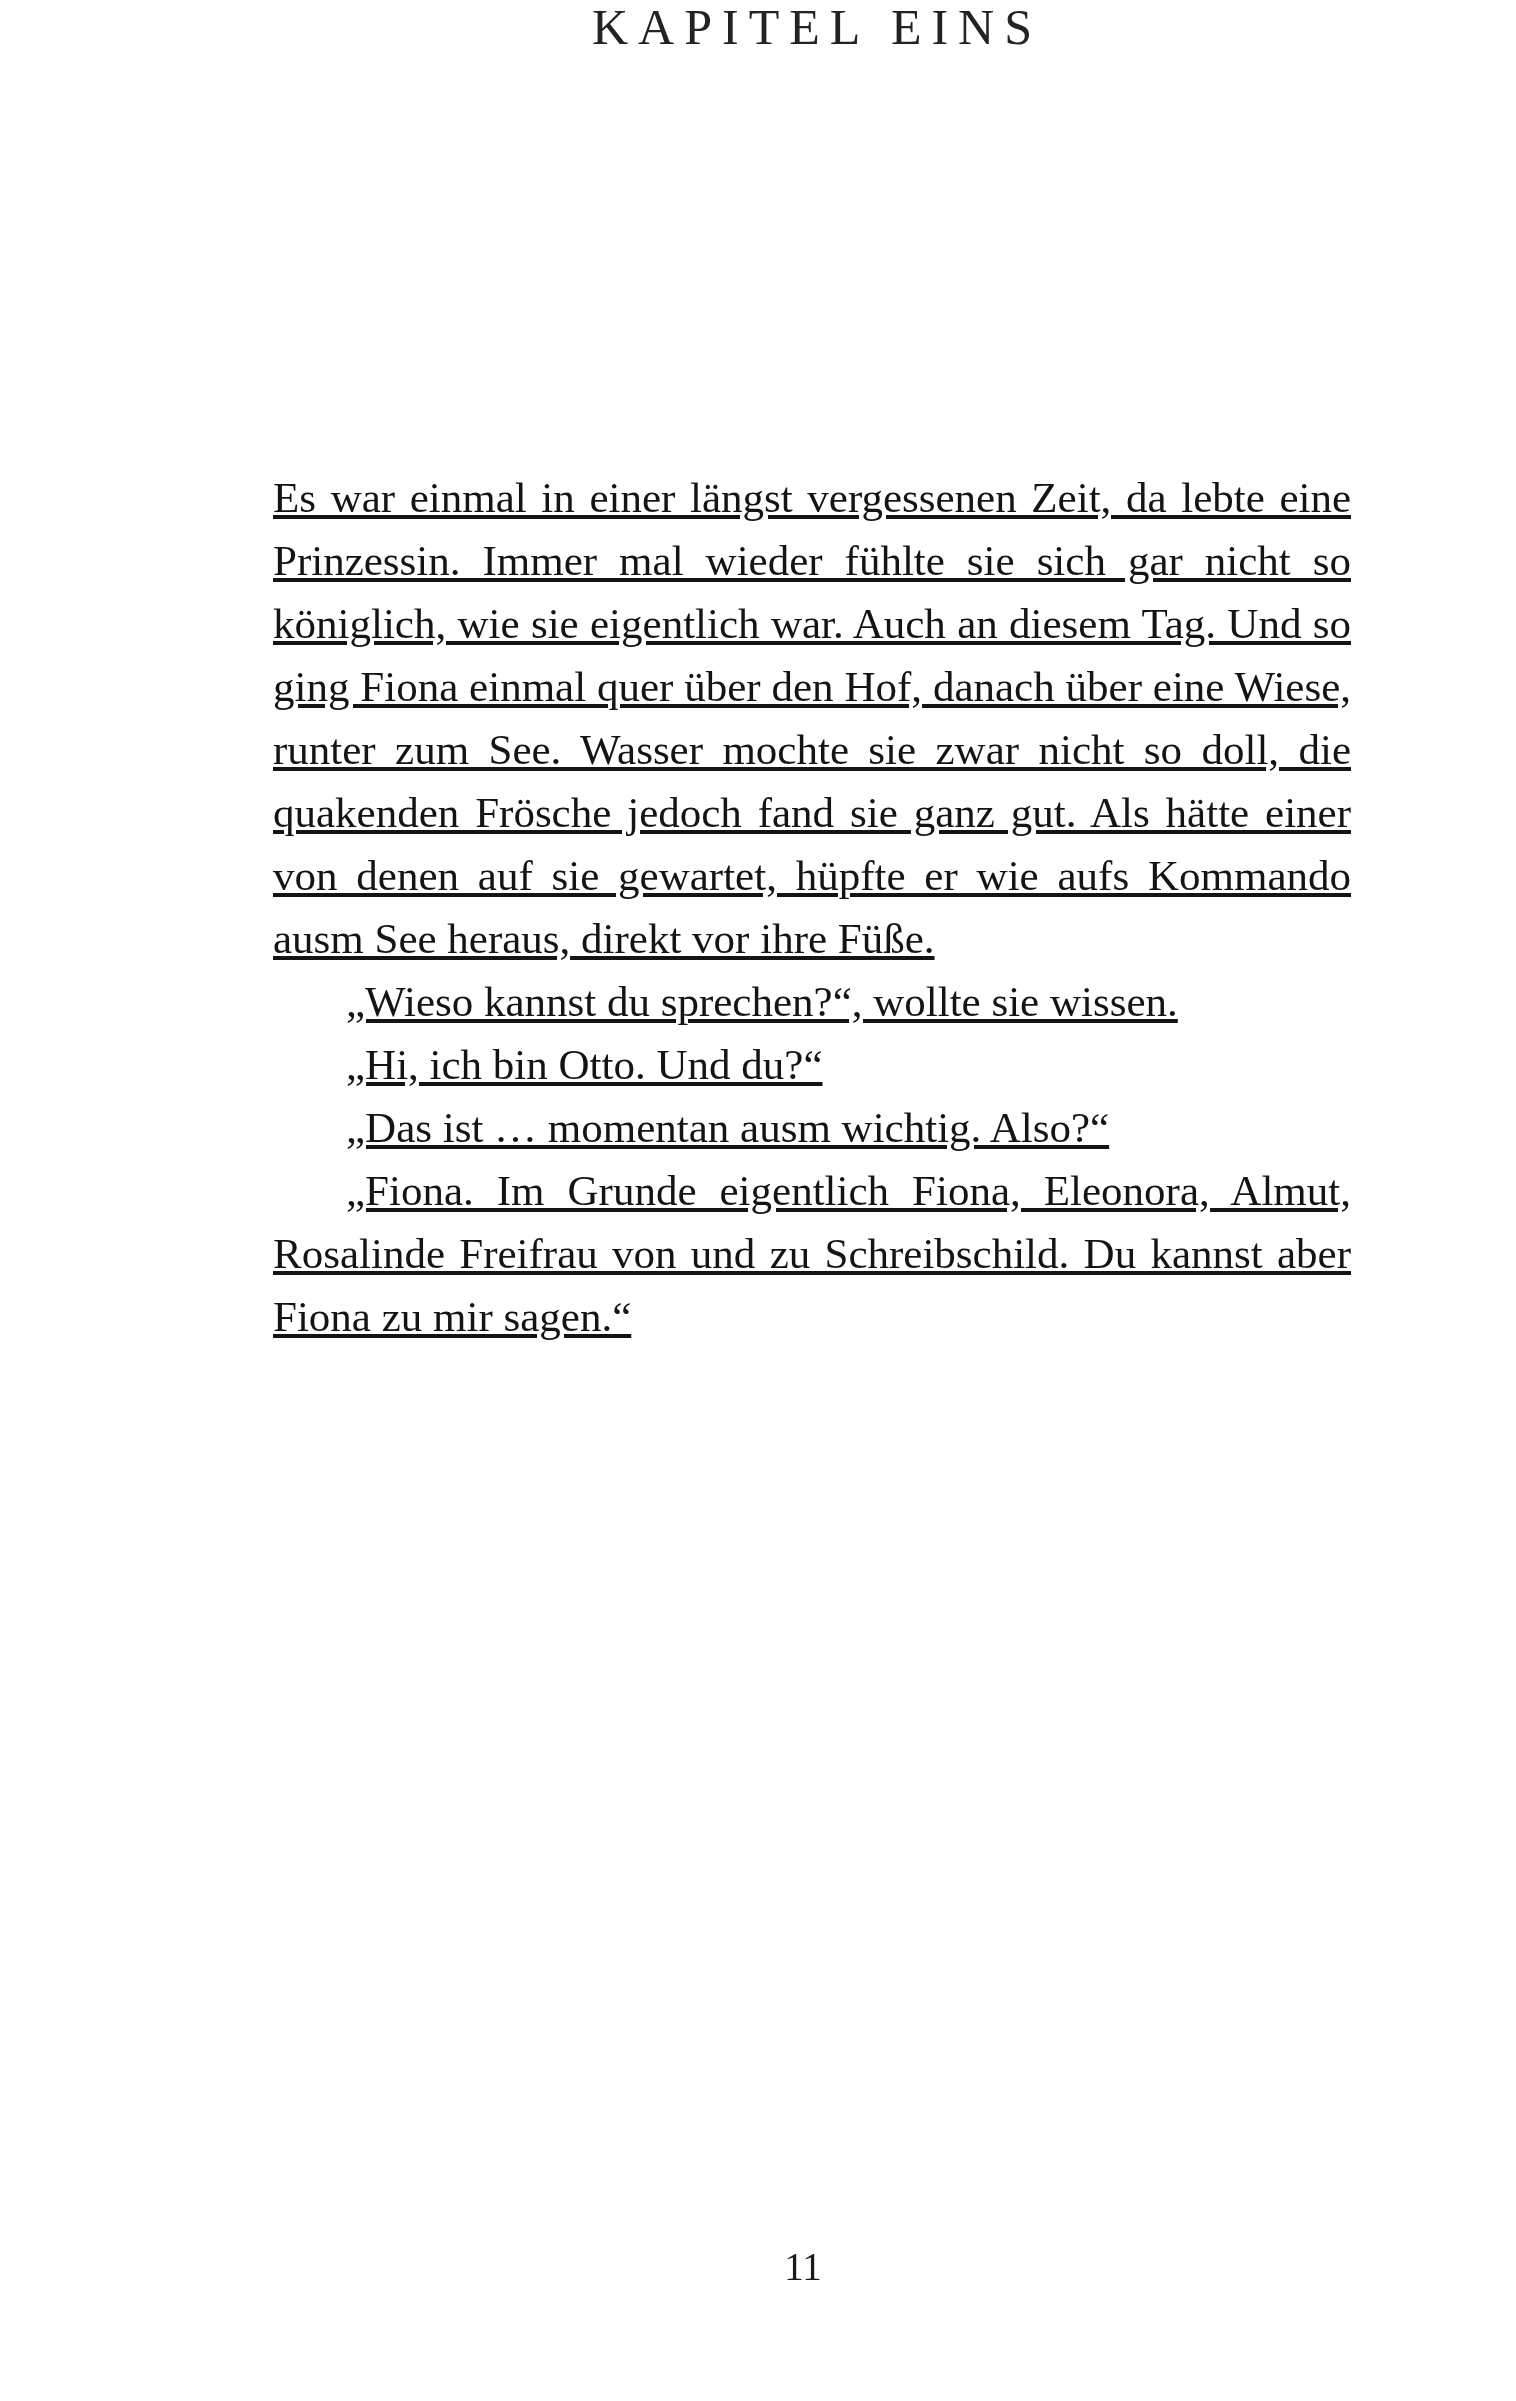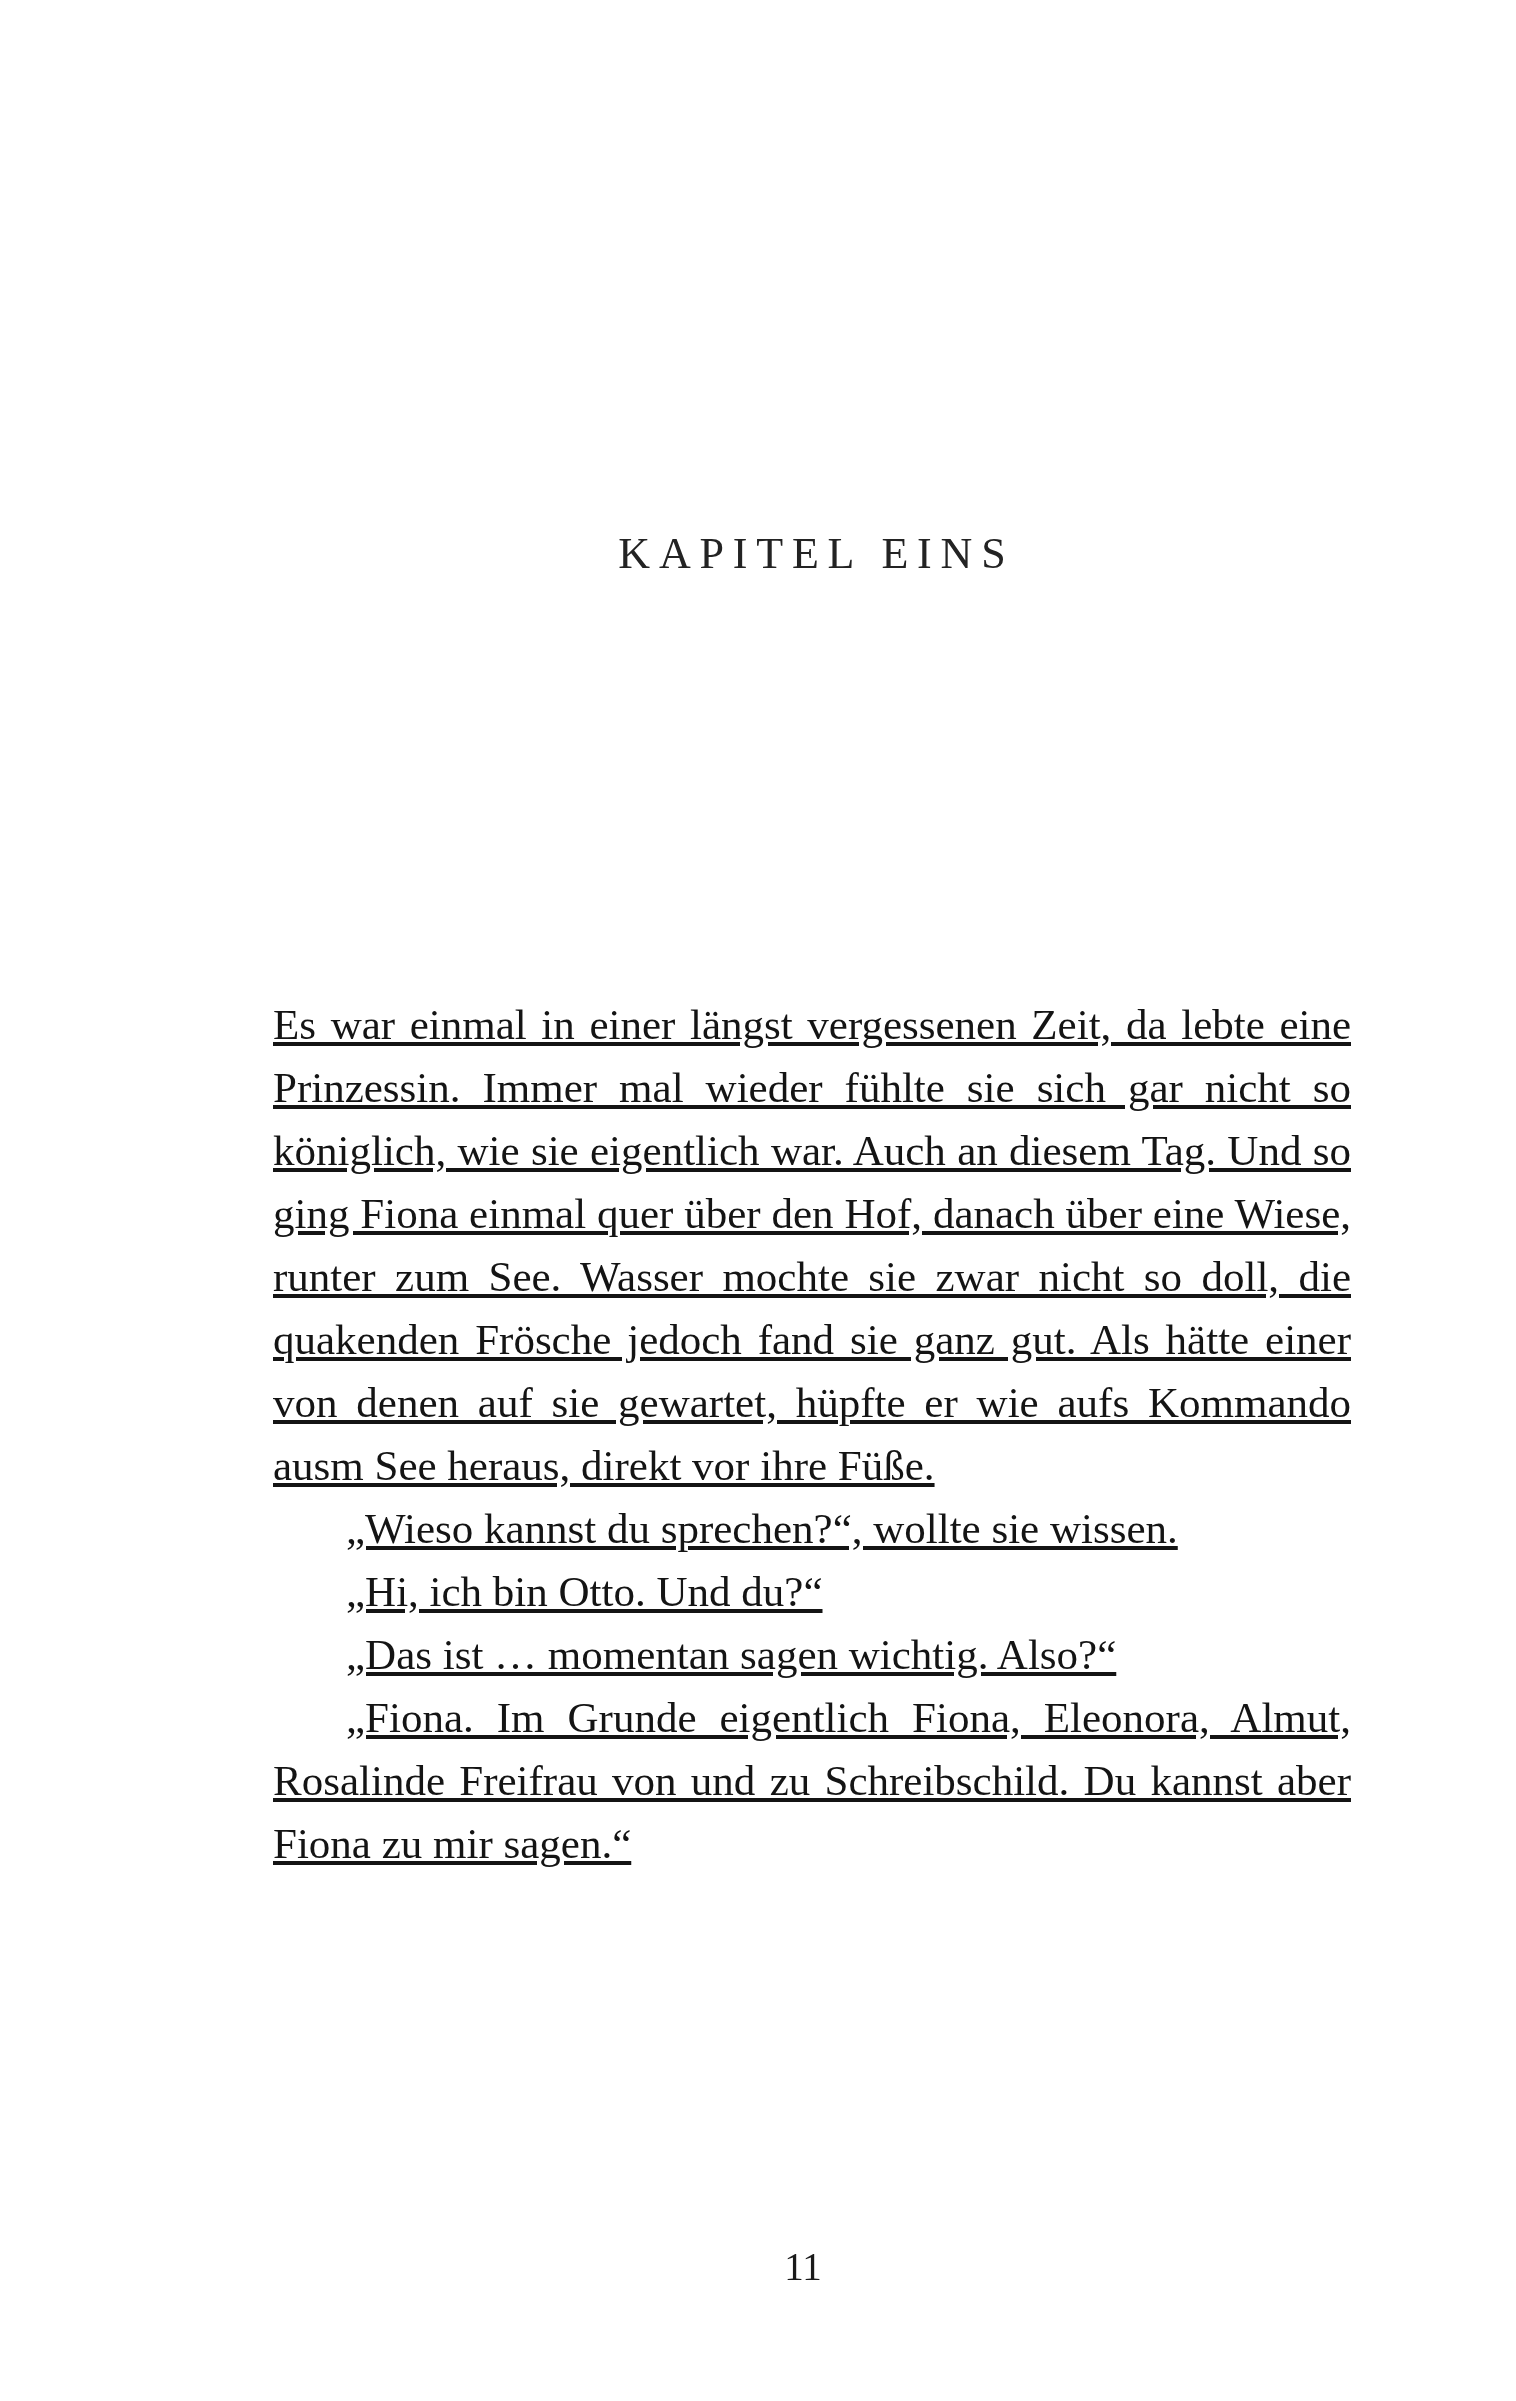--- a/index.html
+++ b/index.html
@@ -15,23 +15,22 @@
     color: #161616;
     font-family: "Liberation Serif", "DejaVu Serif", serif;
     overflow: hidden;
   }
   .content {
     margin-left: 273px;
     width: 1078px;
   }
   .chapter-title {
     margin: 0;
-    padding-top: 527px;
     text-align: center;
-    font-size: 44px;
+    font-size: 50px;
     font-weight: 400;
     line-height: 54px;
     letter-spacing: 0.20em;
     color: #232323;
     
     padding-left: 0.20em;
   }
   .body-text {
     margin-top: 412px;
     font-size: 43px;
@@ -62,21 +61,21 @@
 
 <div class="page">
   <div class="content">
 
     <h1 class="chapter-title">KAPITEL EINS</h1>
 
     <div class="body-text">
       <p>Es war einmal in einer längst vergessenen Zeit, da lebte eine Prinzessin. Immer mal wieder fühlte sie sich gar nicht so königlich, wie sie eigentlich war. Auch an diesem Tag. Und so ging Fiona einmal quer über den Hof, danach über eine Wiese, runter zum See. Wasser mochte sie zwar nicht so doll, die quakenden Frösche jedoch fand sie ganz gut. Als hätte einer von denen auf sie gewartet, hüpfte er wie aufs Kommando ausm See heraus, direkt vor ihre Füße.</p>
       <p class="indent">„Wieso kannst du sprechen?“, wollte sie wissen.</p>
       <p class="indent">„Hi, ich bin Otto. Und du?“</p>
-      <p class="indent">„Das ist … momentan sagen wichtig. Also?“</p>
+      <p class="indent">„Das ist … momentan ausm wichtig. Also?“</p>
       <p class="indent">„Fiona. Im Grunde eigentlich Fiona, Eleonora, Almut, Rosalinde Freifrau von und zu Schreibschild. Du kannst aber Fiona zu mir sagen.“</p>
     </div>
 
   </div>
 
   <div class="page-number">11</div>
 </div>
 
 
 </body></html>

